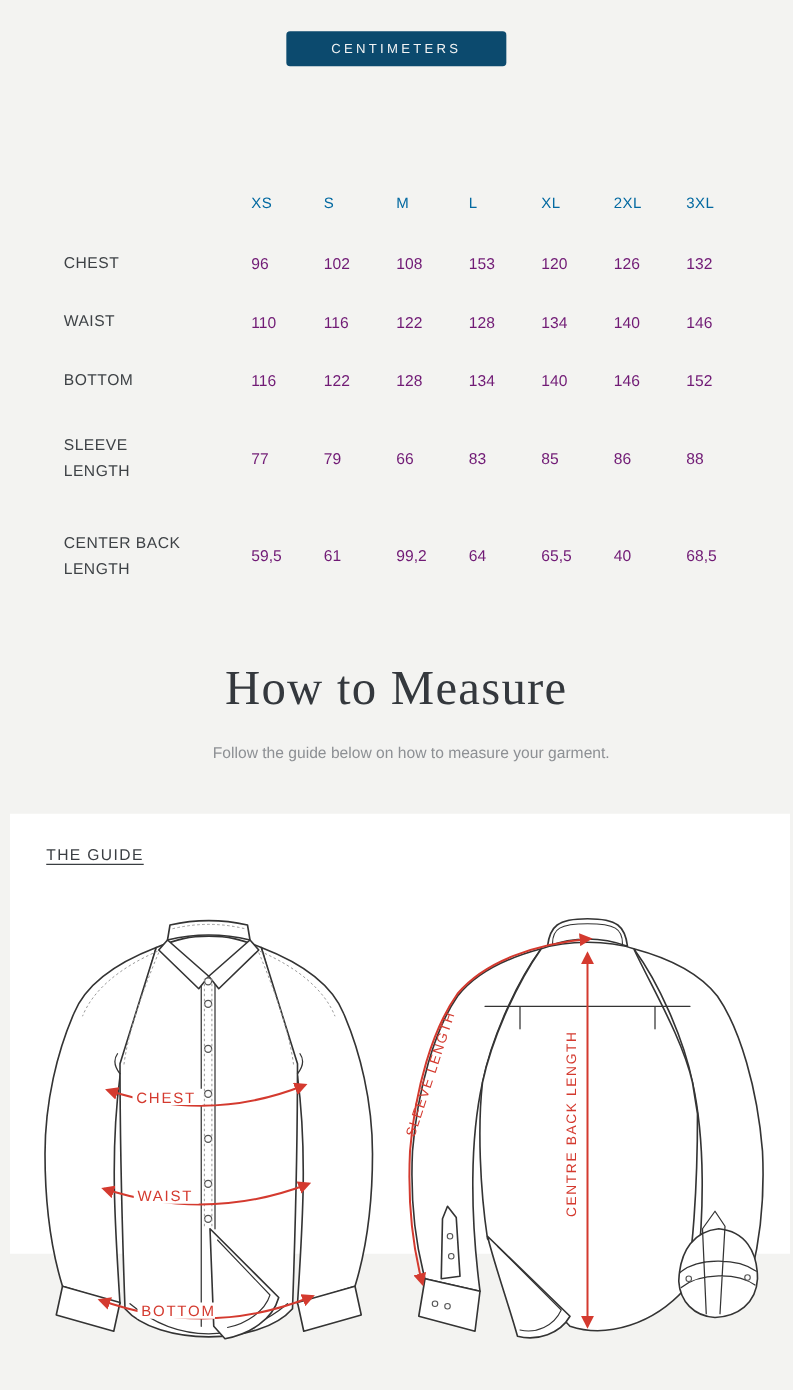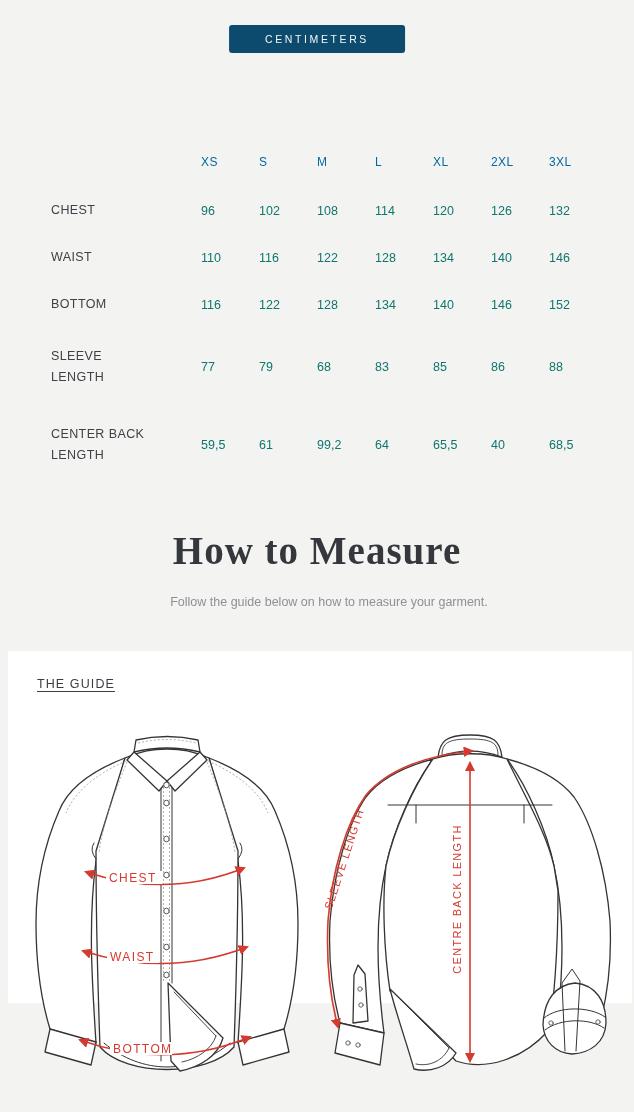--- a/index.html
+++ b/index.html
@@ -12,24 +12,24 @@
 
   .size-table{position:absolute;left:51px;top:155px;border-collapse:collapse;table-layout:fixed;}
   .size-table col.c-lbl{width:150px;}
   .size-table col.c-val{width:58px;}
   .size-table th{font-weight:normal;color:#0369a1;font-size:12px;text-align:left;
     padding:0 0 18px 0;letter-spacing:.4px;}
   .size-table tbody td{padding:13px 0;vertical-align:middle;font-size:12.5px;}
   .size-table tr.tall td{padding:18px 0;}
   td.lbl{color:#3e4246;letter-spacing:.4px;}
   td.lbl span{display:inline-block;width:100px;line-height:21px;}
-  td.val{color:#0f766e;margin-left:16px;}
+  td.val{color:#701a75;margin-left:16px;}
 
   .h2m{position:absolute;top:528px;left:0;width:100%;text-align:center;margin:0;
-    font-family:"Liberation Serif",serif;font-weight:700;font-size:39px;color:#34383d;letter-spacing:1px;}
+    font-family:"Liberation Serif",serif;font-weight:400;font-size:39px;color:#34383d;letter-spacing:1px;}
   .sub{position:absolute;top:595px;left:12px;width:100%;text-align:center;margin:0;
     font-size:12.5px;color:#8d9094;}
 
   .card{position:absolute;left:8px;top:651px;width:624px;height:352px;background:#ffffff;}
   .guide-h{position:absolute;left:29px;top:26px;font-size:12.5px;color:#3a3e42;
     letter-spacing:1.1px;text-decoration:underline;text-underline-offset:3px;cursor:pointer;}
   .shirt-svg{position:absolute;}
   #front-svg{left:14px;top:80px;}
   #back-svg{left:310px;top:80px;}
 </style>
@@ -62,21 +62,21 @@
         <th>2XL</th>
         <th>3XL</th>
       </tr>
     </thead>
     <tbody>
       <tr>
         <td class="lbl"><span>CHEST</span></td>
         <td class="val">96</td>
         <td class="val">102</td>
         <td class="val">108</td>
-        <td class="val">114</td>
+        <td class="val">153</td>
         <td class="val">120</td>
         <td class="val">126</td>
         <td class="val">132</td>
       </tr>
       <tr>
         <td class="lbl"><span>WAIST</span></td>
         <td class="val">110</td>
         <td class="val">116</td>
         <td class="val">122</td>
         <td class="val">128</td>
@@ -91,21 +91,21 @@
         <td class="val">128</td>
         <td class="val">134</td>
         <td class="val">140</td>
         <td class="val">146</td>
         <td class="val">152</td>
       </tr>
       <tr class="tall">
         <td class="lbl"><span>SLEEVE LENGTH</span></td>
         <td class="val">77</td>
         <td class="val">79</td>
-        <td class="val">68</td>
+        <td class="val">66</td>
         <td class="val">83</td>
         <td class="val">85</td>
         <td class="val">86</td>
         <td class="val">88</td>
       </tr>
       <tr class="tall">
         <td class="lbl"><span>CENTER BACK LENGTH</span></td>
         <td class="val">59,5</td>
         <td class="val">61</td>
         <td class="val">99,2</td>

